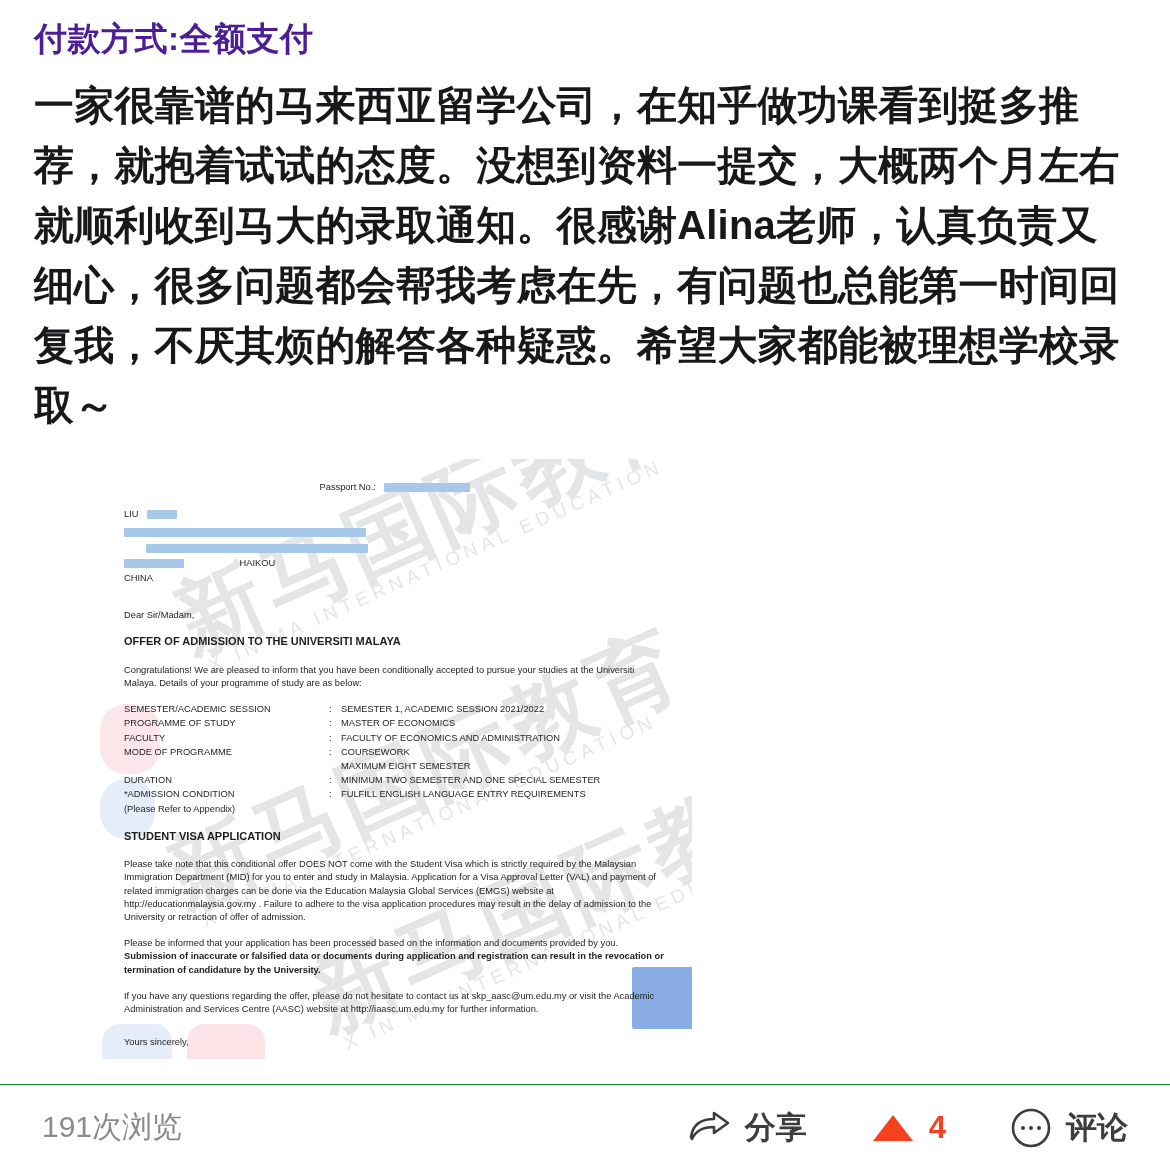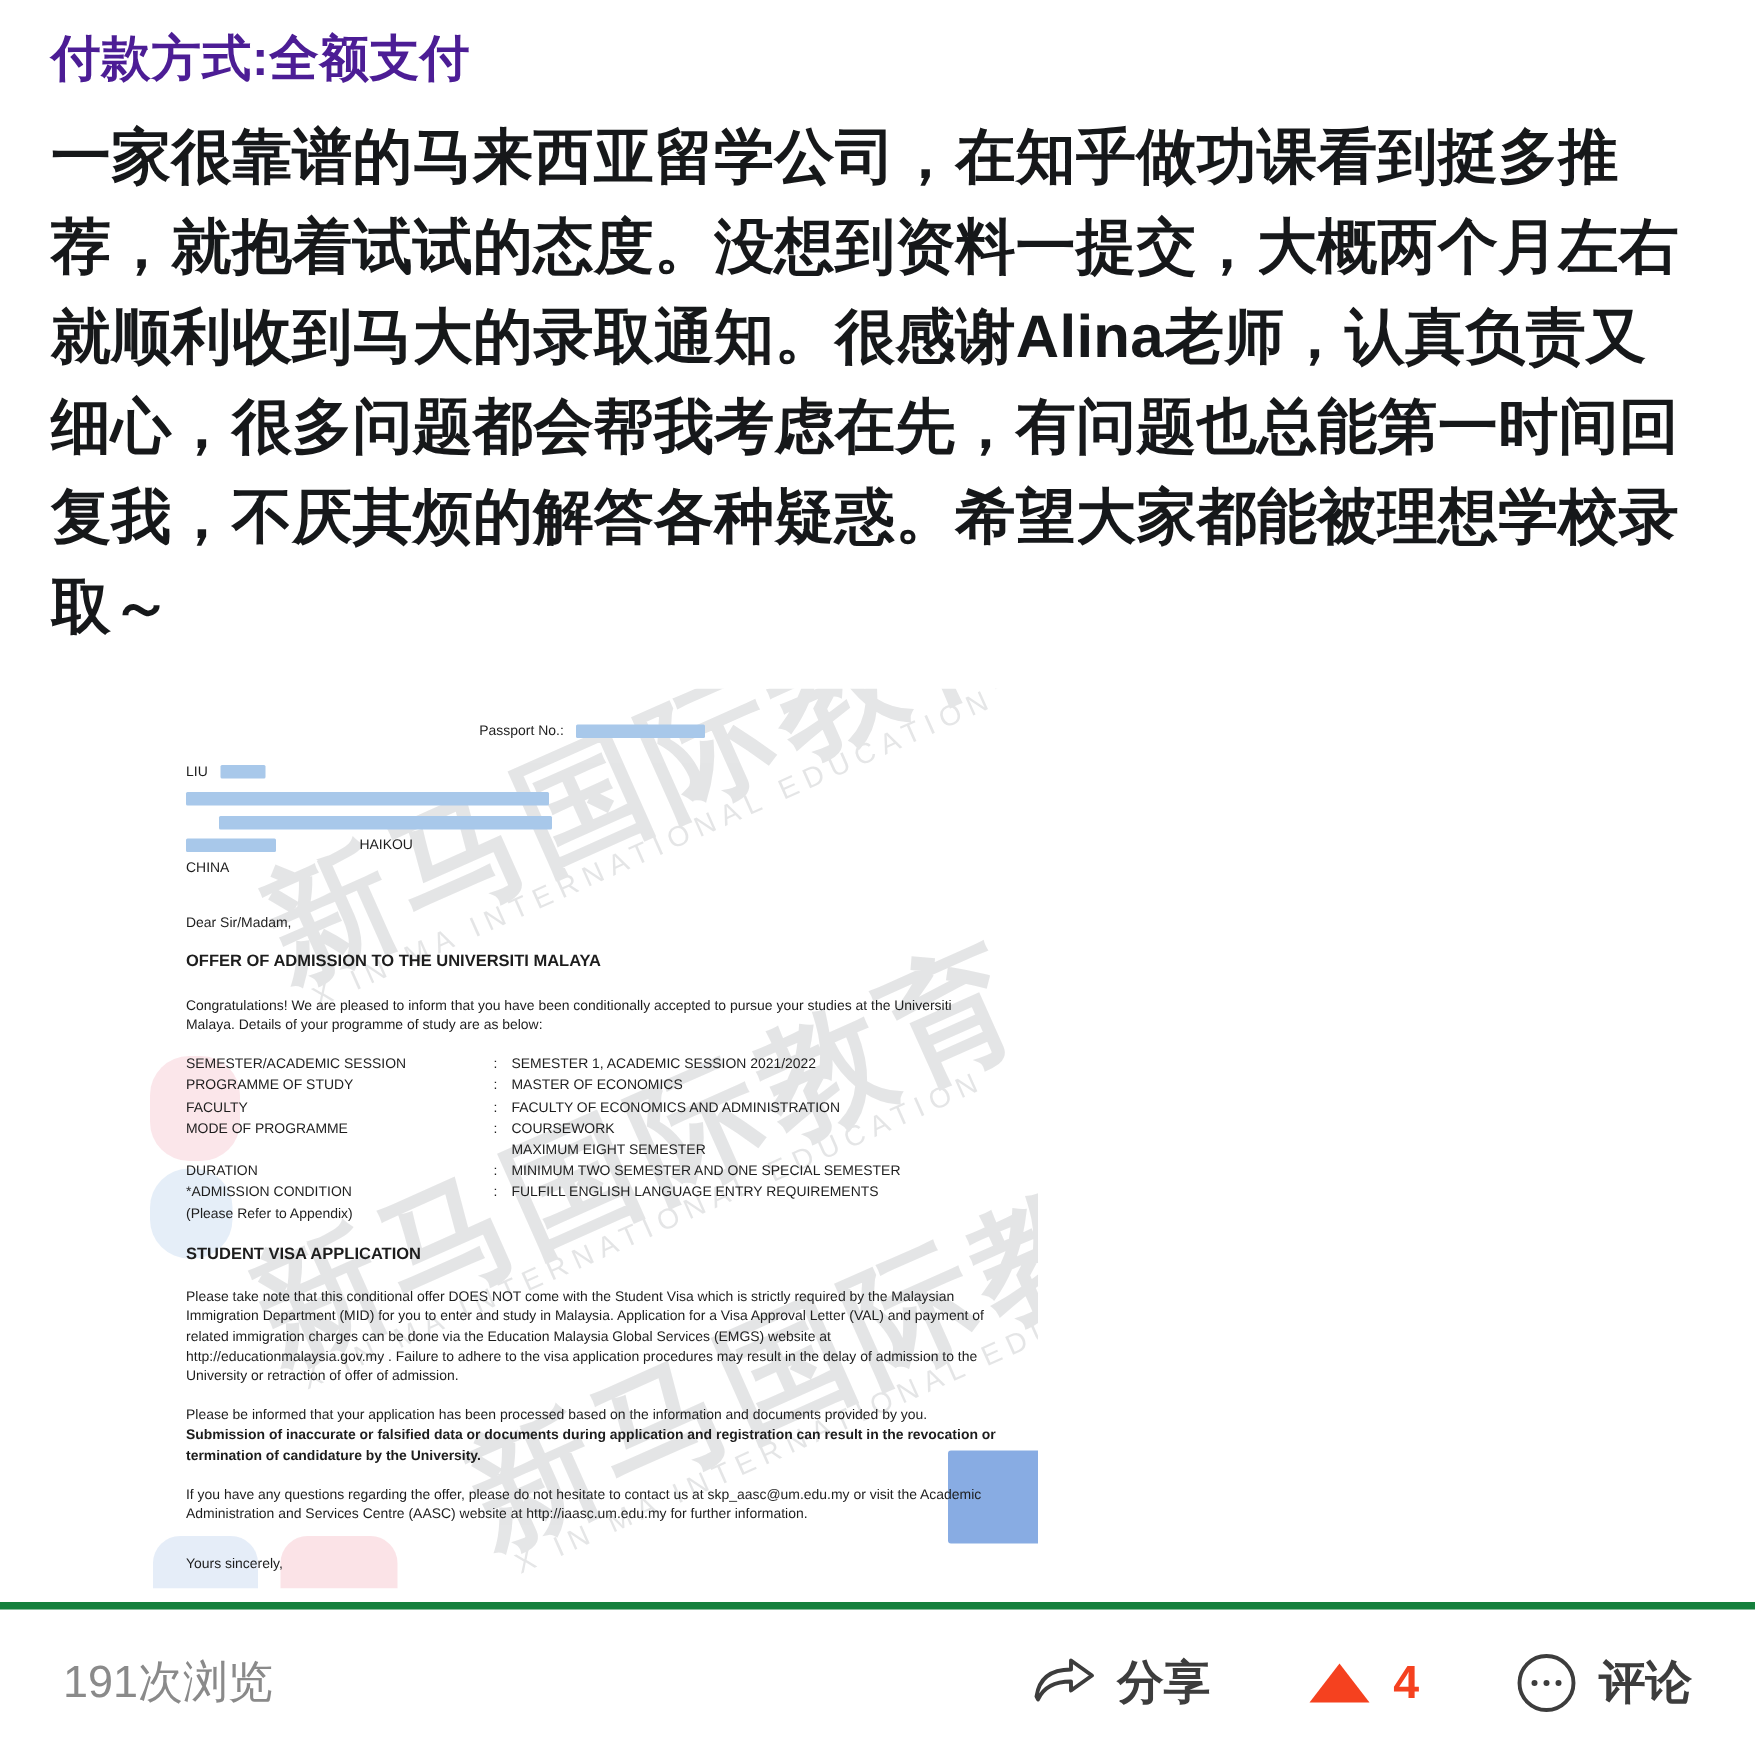--- a/index.html
+++ b/index.html
@@ -129,27 +129,27 @@
   .tbl td.k { width: 205px; }
   .tbl td.c { width: 12px; }
   .bold { font-weight: 700; }
   .sig-block { margin-top: 20px; }
 
   .footer {
     position: absolute;
     left: 0;
     right: 0;
     bottom: 0;
-    height: 102px;
+    height: 86px;
     padding: 0 42px;
     box-sizing: border-box;
     display: flex;
     align-items: center;
     justify-content: space-between;
-    border-top: 5px solid #15803d;
+    border-top: 1px solid #15803d;
     background: #fff;
   }
   .views {
     font-size: 30px;
     color: #8a8a8a;
   }
   .actions {
     display: flex;
     align-items: center;
     gap: 64px;

